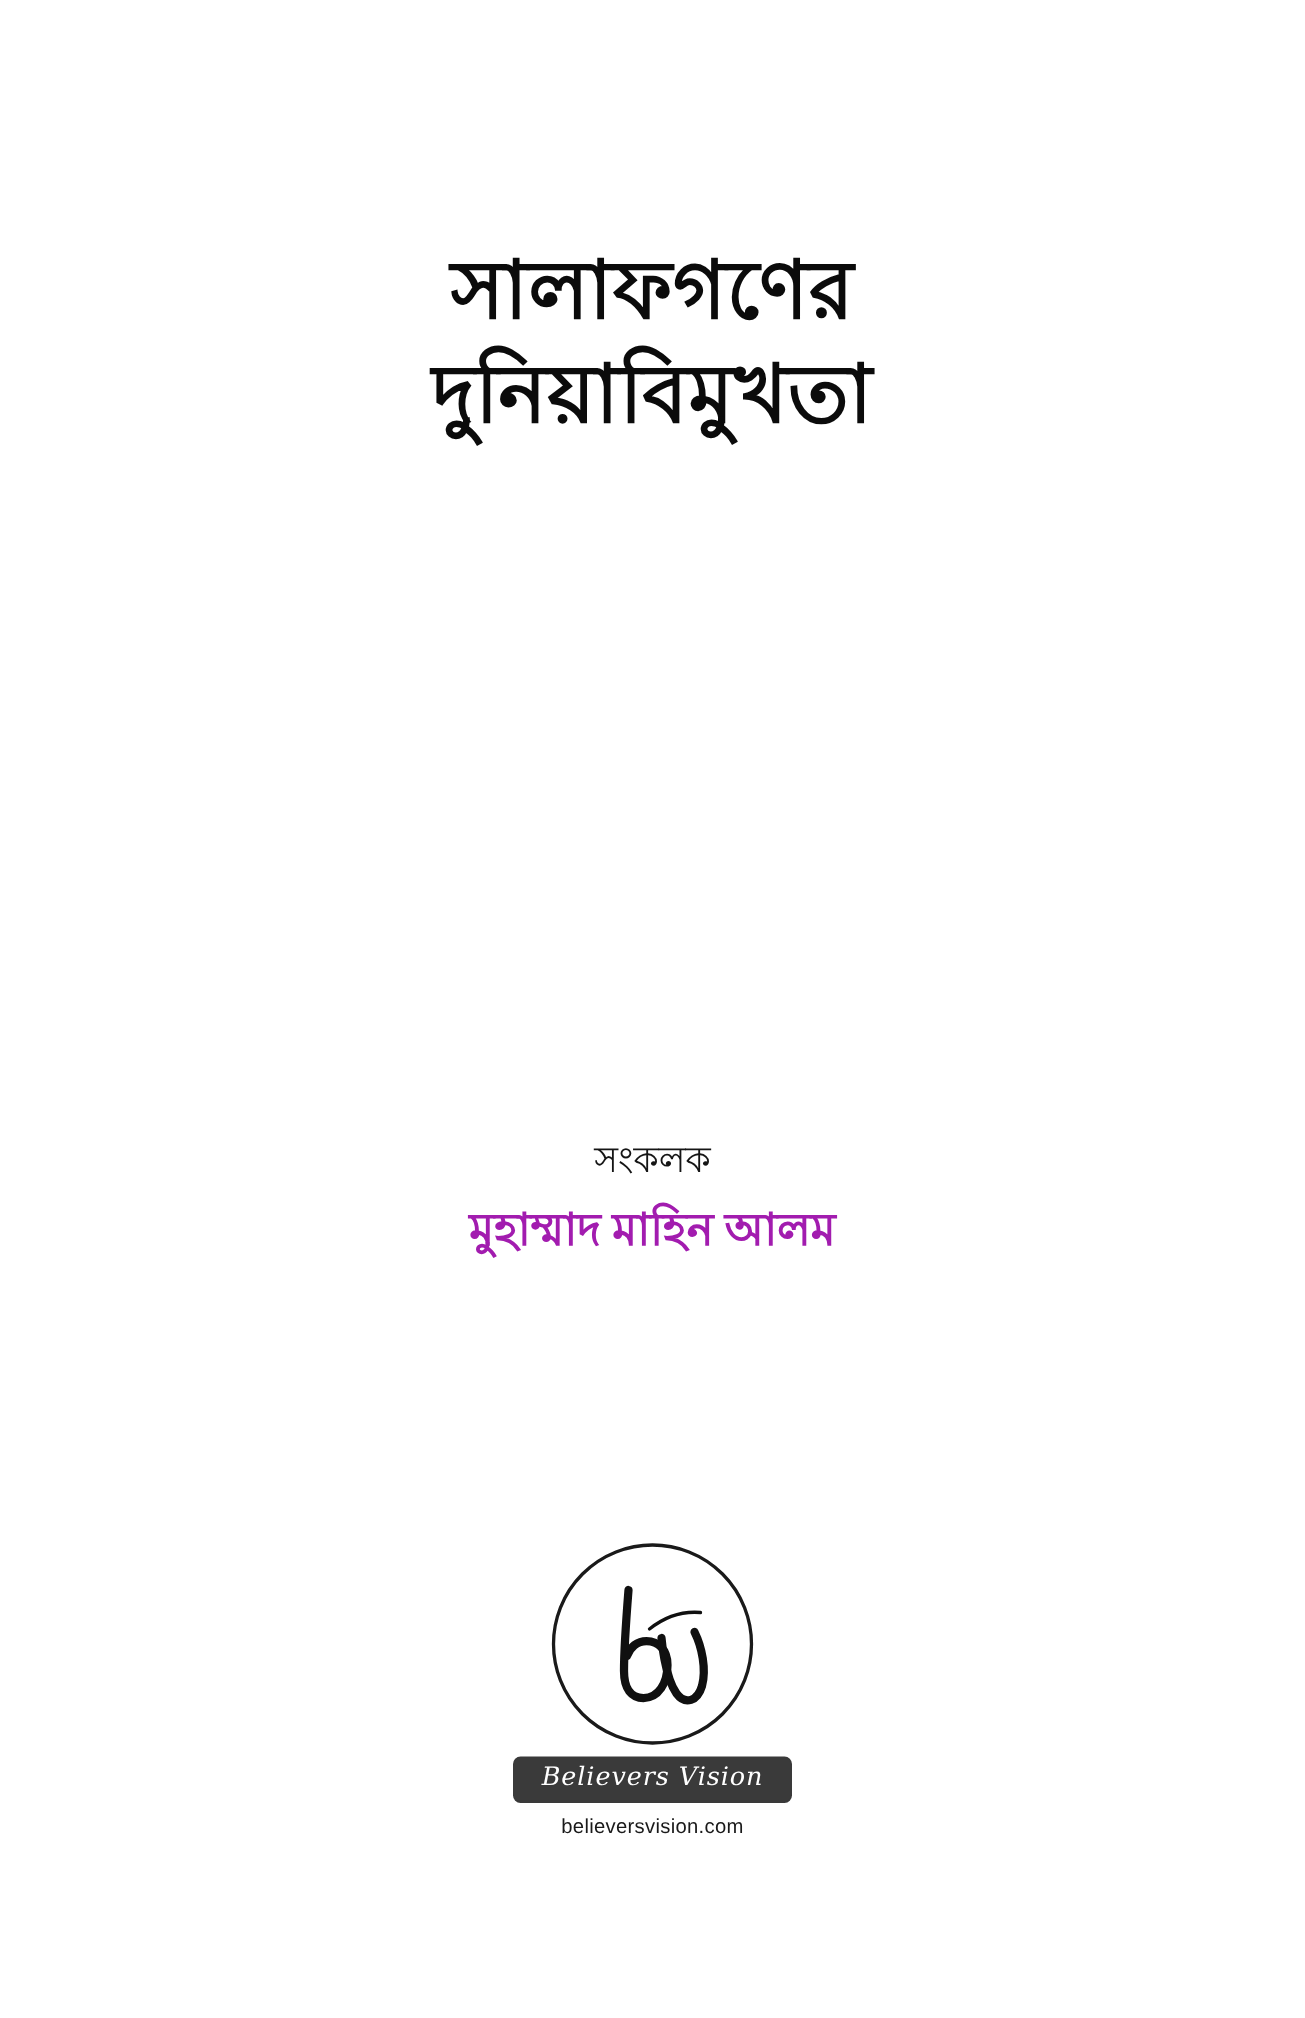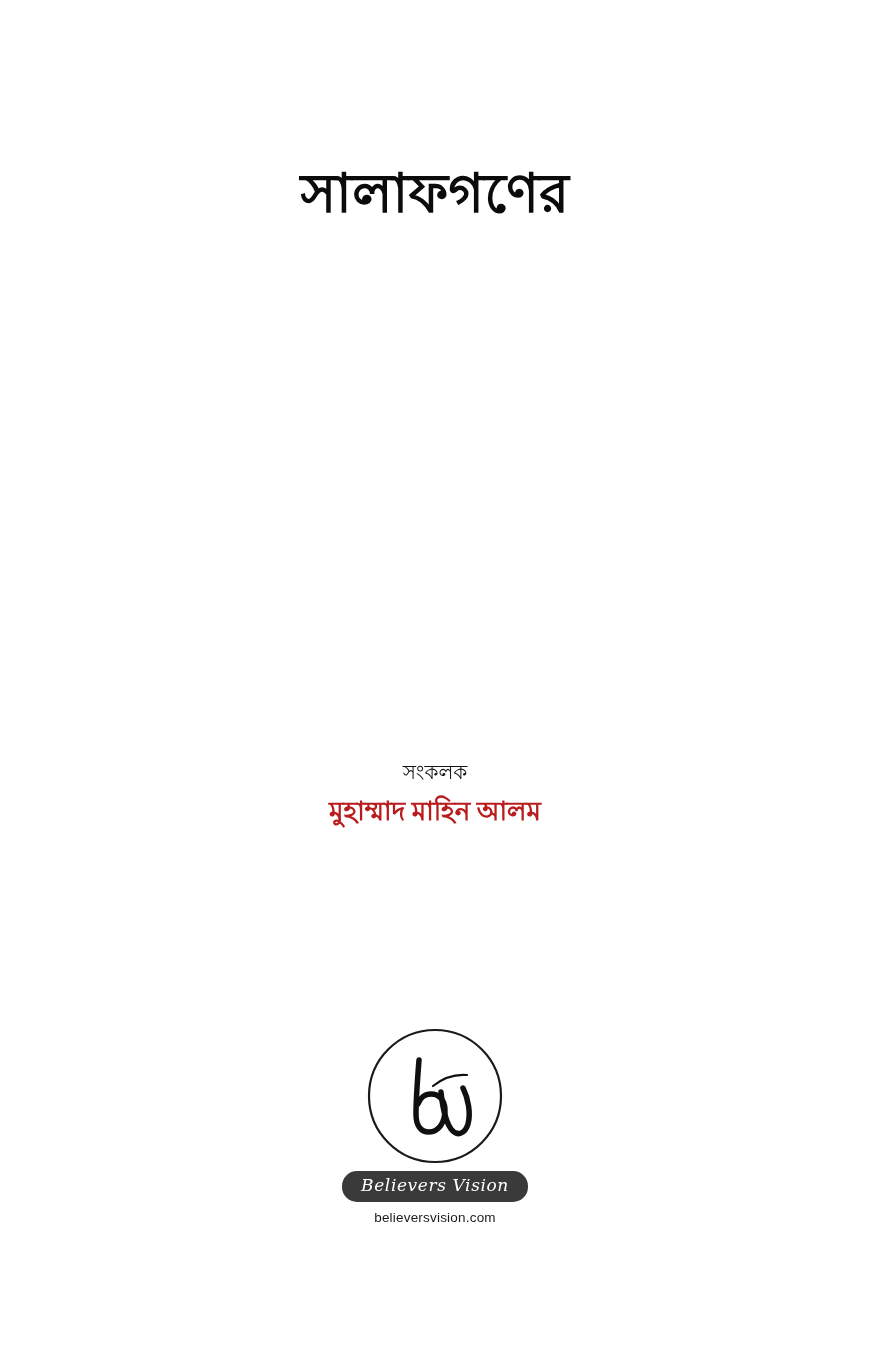--- a/index.html
+++ b/index.html
@@ -51,29 +51,29 @@
 
   
   .credits {
     position: absolute;
     top: 758px;
     left: 0;
     width: 870px;
     text-align: center;
   }
   .credit-role {
-    font-size: 20px;
+    font-size: 24px;
     font-weight: normal;
     color: #151515;
     line-height: 1.4;
   }
   .credit-name {
-    font-size: 26px;
+    font-size: 30px;
     font-weight: bold;
-    color: #b91c1c;
+    color: #a21caf;
     line-height: 1.5;
     margin-top: 6px;
   }
   .credit-gap {
     height: 40px;
   }
 
   
   .logo-block {
     position: absolute;
@@ -88,21 +88,21 @@
     width: 136px;
     height: 136px;
     position: relative;
   }
   .logo-mark svg { display: block; }
 
   .logo-wordmark {
     margin-top: 8px;
     background: #3a3a3a;
     color: #ffffff;
-    border-radius: 14px;
+    border-radius: 4px;
     padding: 5px 18px 7px 18px;
     font-family: "DejaVu Serif", serif;
     font-style: italic;
     font-size: 17px;
     letter-spacing: 0.6px;
     line-height: 1;
     box-shadow: 0 0 0 1px #3a3a3a;
   }
   .logo-url {
     margin-top: 9px;
@@ -113,20 +113,21 @@
     color: #1a1a1a;
   }
 </style>
 </head>
 <body>
 
 <div class="page">
 
   <div class="title-block">
     <div class="title-line">সালাফগণের</div>
+    <div class="title-line">দুনিয়াবিমুখতা</div>
   </div>
 
   <div class="credits">
     <div class="credit-role">সংকলক</div>
     <div class="credit-name">মুহাম্মাদ মাহিন আলম</div>
     <div class="credit-gap"></div>
   </div>
 
   <div class="logo-block">
     <div class="logo-mark">

